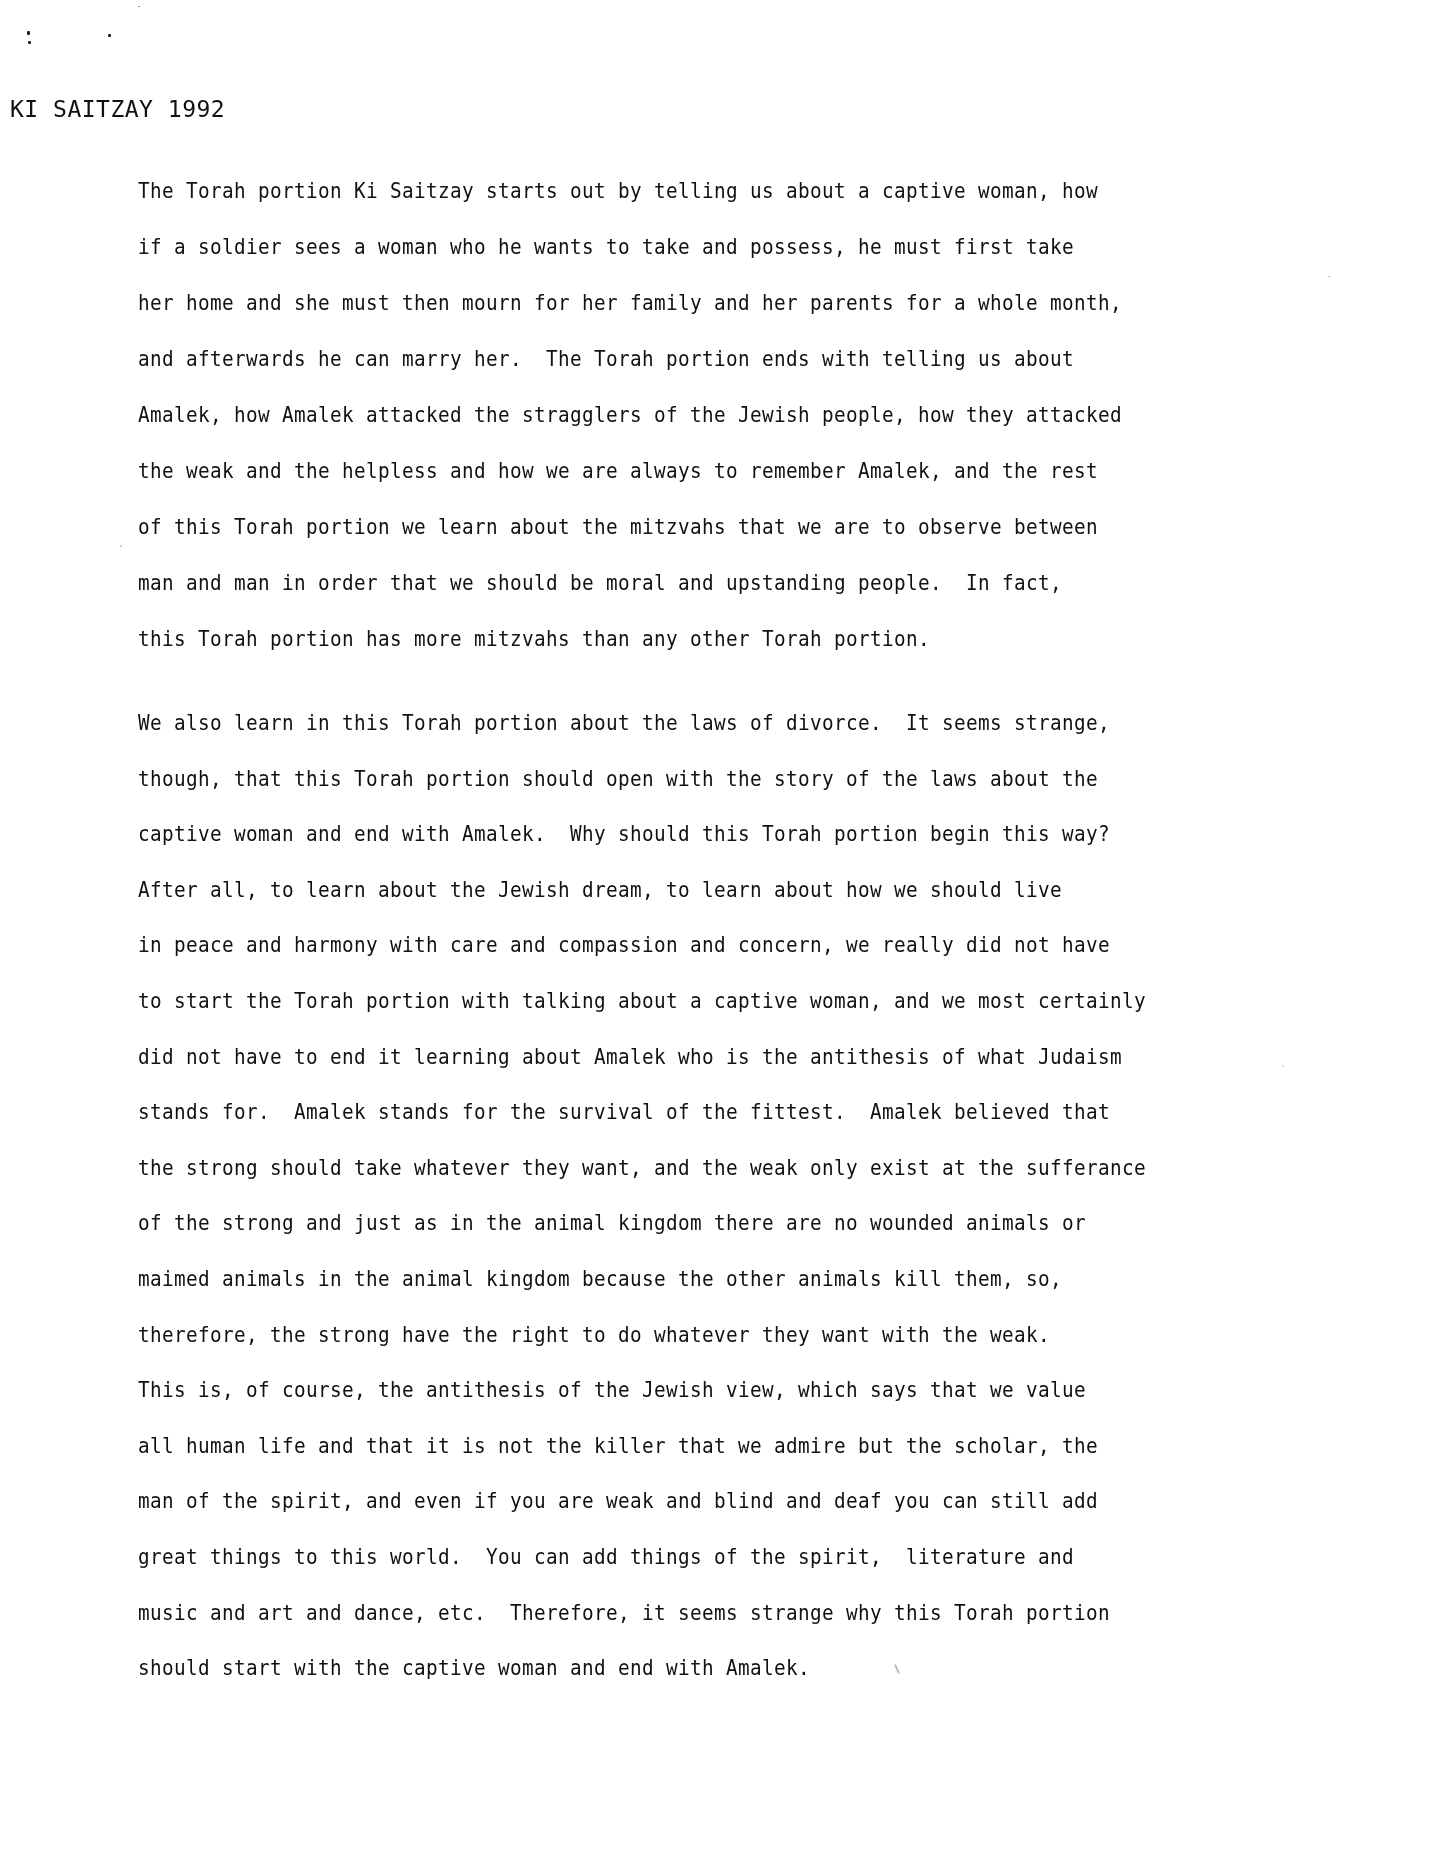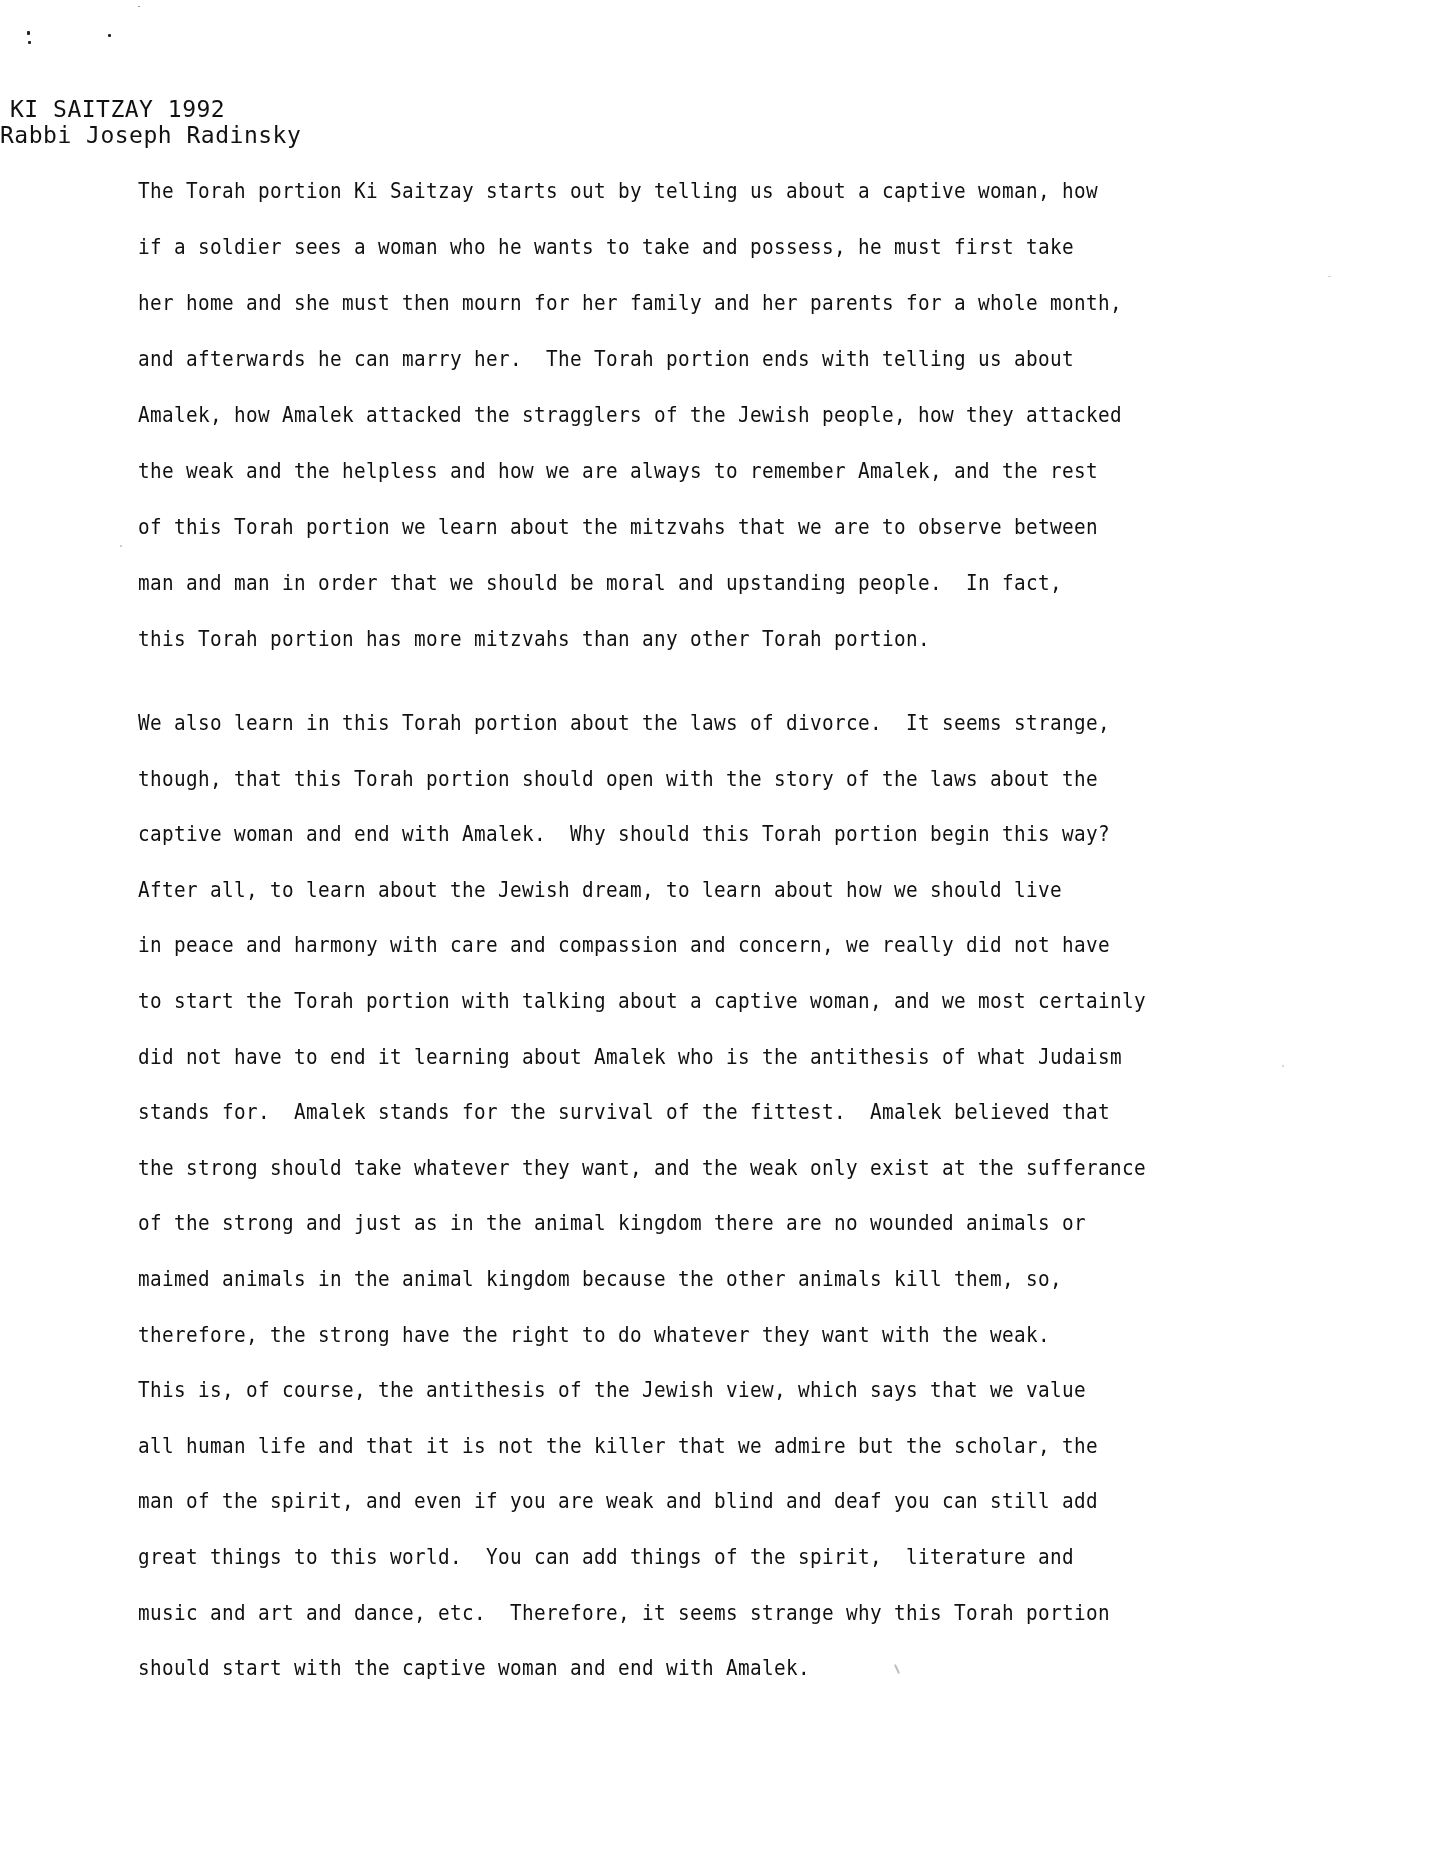--- a/index.html
+++ b/index.html
@@ -62,21 +62,20 @@
 
 <div class="page">
 
   <div class="speck" style="left:27px;top:31px;width:3px;height:4px;"></div>
   <div class="speck" style="left:28px;top:41px;width:3px;height:3px;"></div>
   <div class="speck" style="left:108px;top:34px;width:3px;height:3px;"></div>
   <div class="speck" style="left:138px;top:6px;width:2px;height:1px;background:#888;"></div>
 
   <div class="header">
     <span class="line title">KI SAITZAY 1992</span>
-    <span class="line">Rabbi Joseph Radinsky</span>
   </div>
 
   <div class="body-text para" id="para1">
     <span class="ln">The Torah portion Ki Saitzay starts out by telling us about a captive woman, how</span>
     <span class="ln">if a soldier sees a woman who he wants to take and possess, he must first take</span>
     <span class="ln">her home and she must then mourn for her family and her parents for a whole month,</span>
     <span class="ln">and afterwards he can marry her.  The Torah portion ends with telling us about</span>
     <span class="ln">Amalek, how Amalek attacked the stragglers of the Jewish people, how they attacked</span>
     <span class="ln">the weak and the helpless and how we are always to remember Amalek, and the rest</span>
     <span class="ln">of this Torah portion we learn about the mitzvahs that we are to observe between</span>

